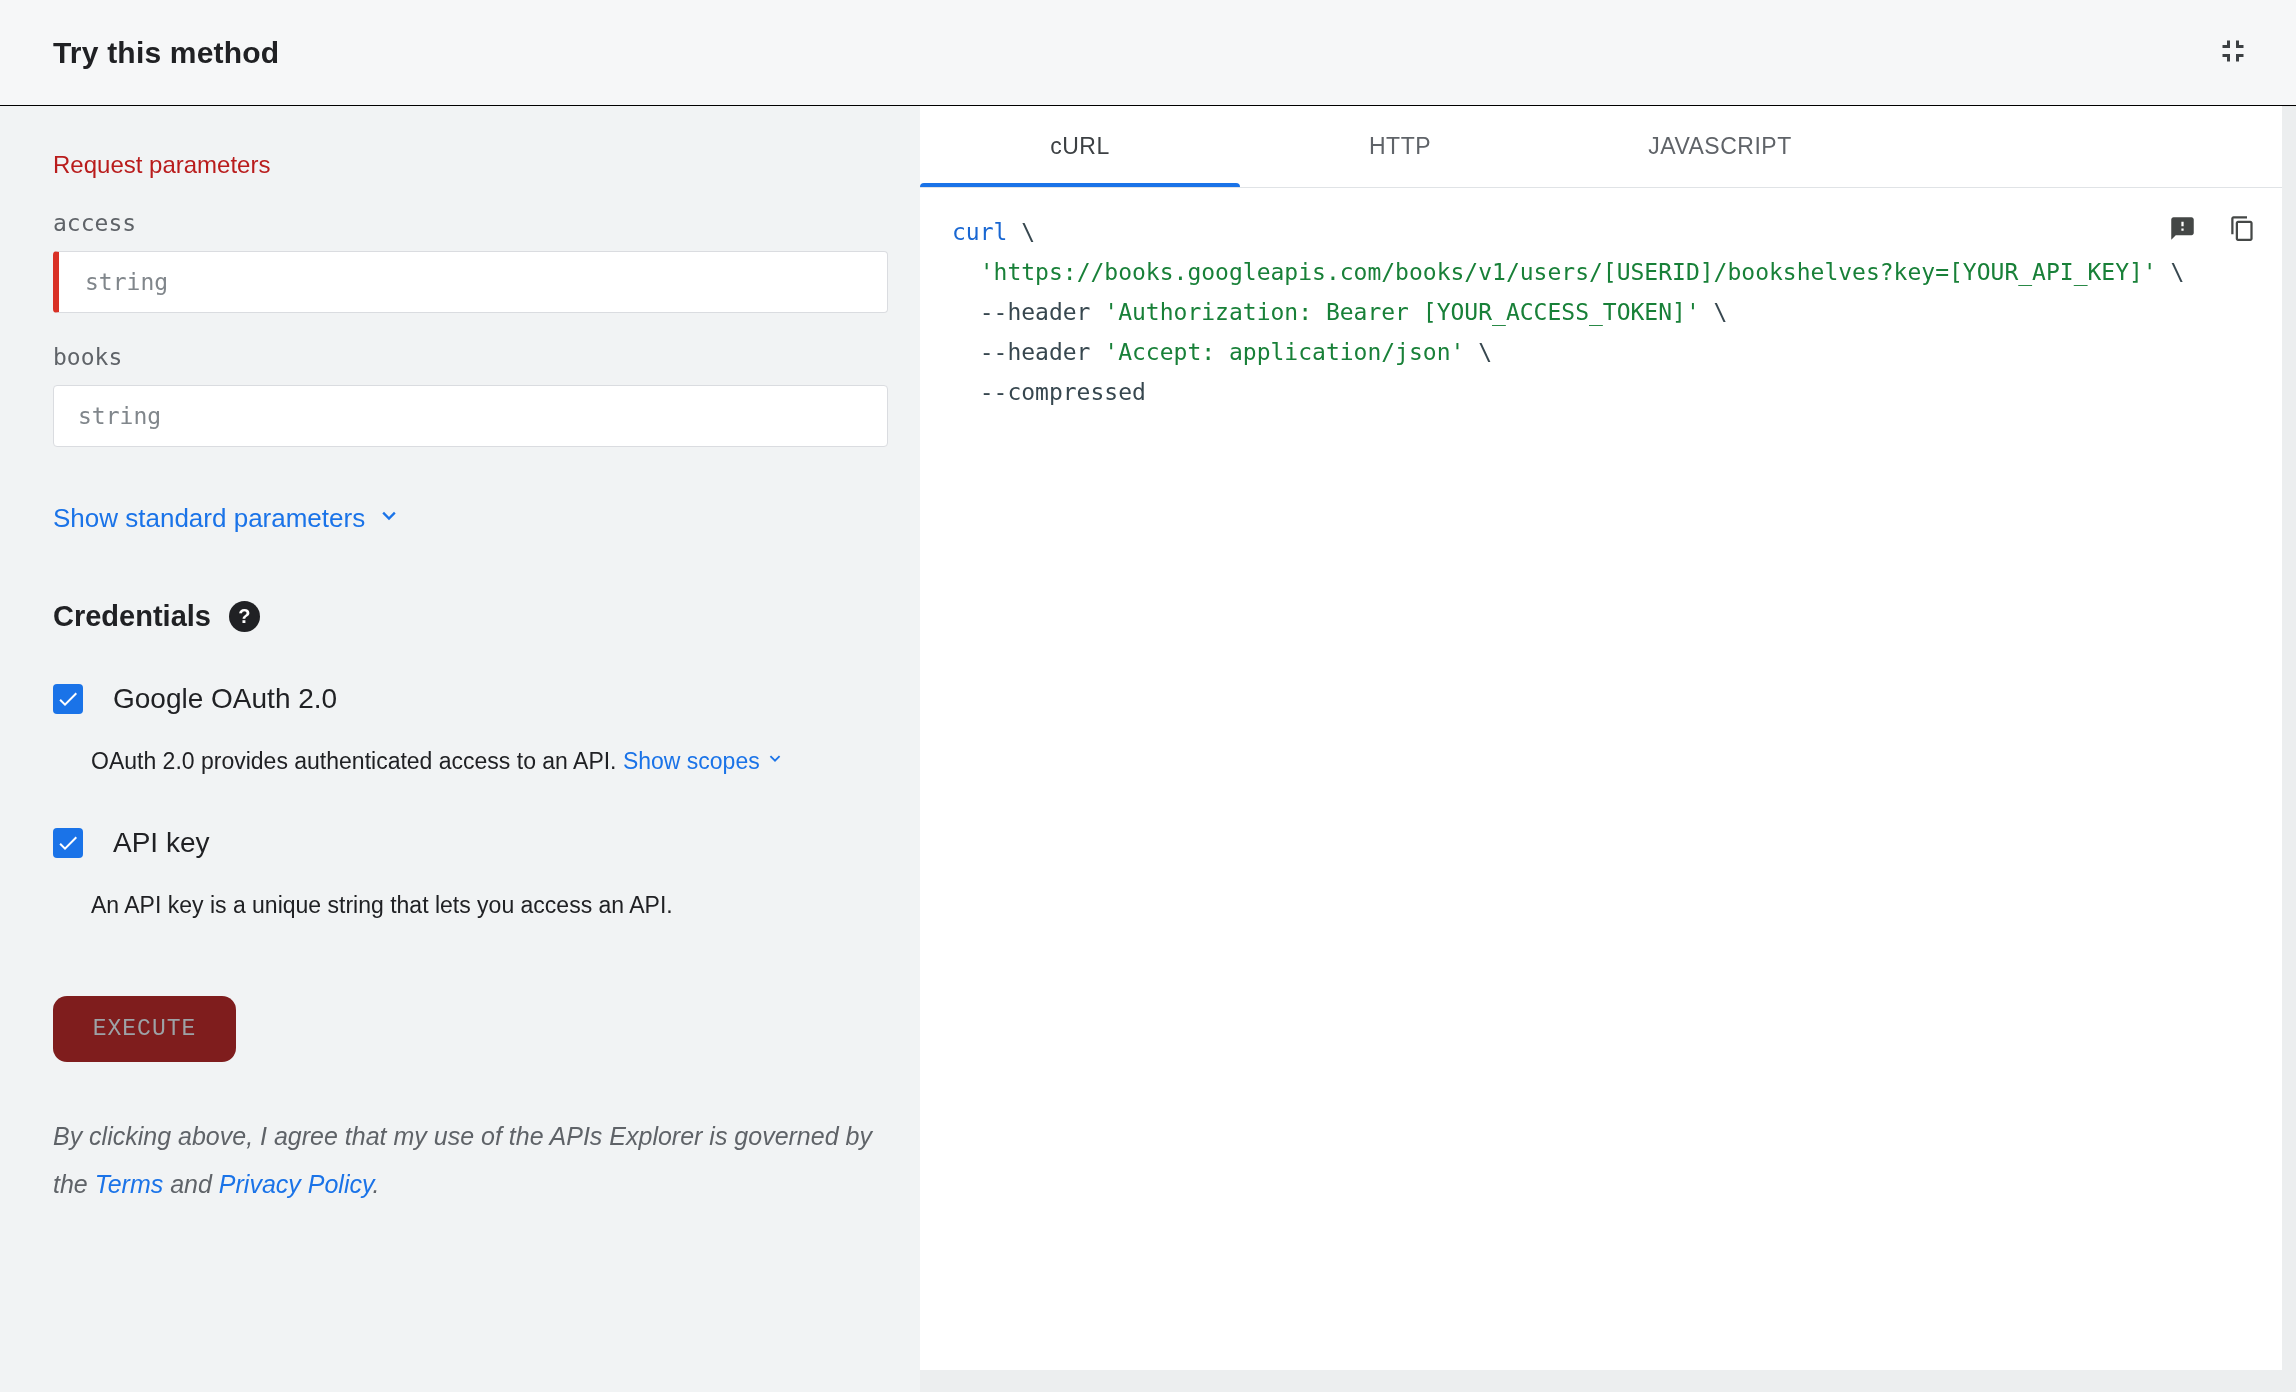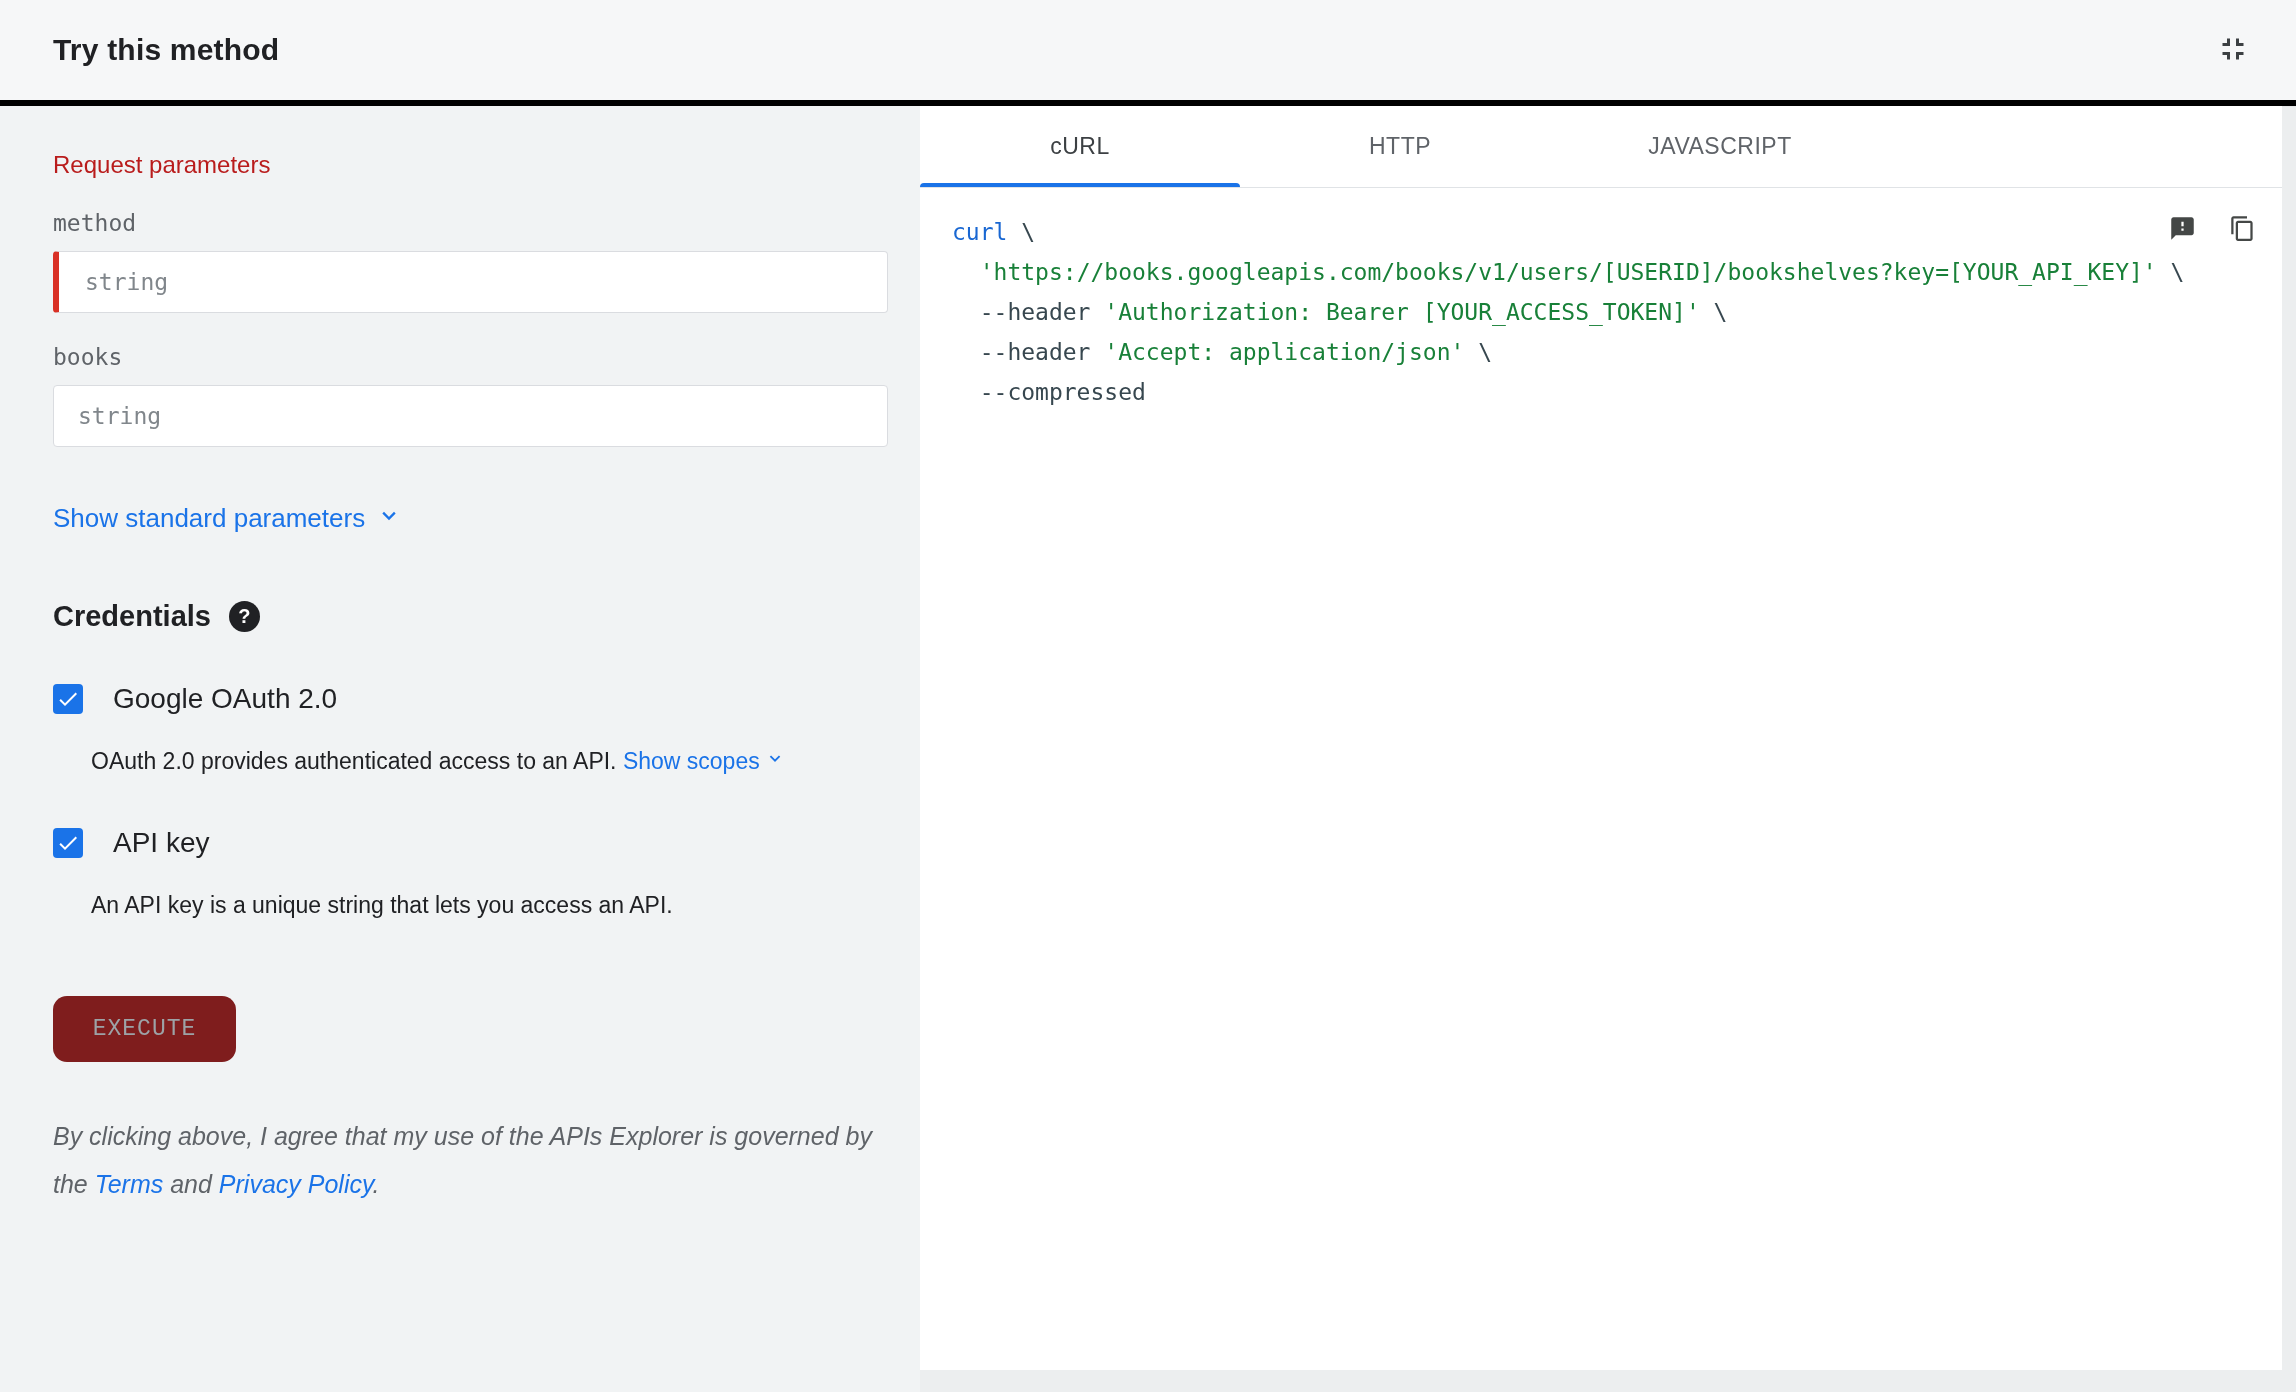--- a/index.html
+++ b/index.html
@@ -9,21 +9,21 @@
     background:#eceeef;
     overflow:hidden;
     color:#202124;
   }
   .app { width:2296px; height:1392px; display:flex; flex-direction:column; background:#eceeef; }
 
   
   .header {
     flex:0 0 106px; height:106px;
     background:#f6f7f8;
-    border-bottom:6px solid #000000;
+    border-bottom:1px solid #000000;
     box-shadow:0 1px 0 rgba(0,0,0,0.03);
     display:flex; align-items:center; justify-content:space-between;
     padding:0 40px 0 53px;
   }
   .title { font-size:30px; font-weight:700; color:#202124; letter-spacing:0.2px; }
   .icon-btn {
     background:none; border:none; cursor:pointer;
     width:46px; height:46px; display:flex; align-items:center; justify-content:center;
   }
 
@@ -131,21 +131,21 @@
       </span>
     </button>
   </div>
 
   <div class="main">
 
     <div class="left">
       <div class="section-heading">Request parameters</div>
 
       <div class="field">
-        <label>method</label>
+        <label>access</label>
         <input class="required" type="text" placeholder="string" style="">
       </div>
 
       <div class="field">
         <label>books</label>
         <input type="text" placeholder="string" style="">
       </div>
 
       <a class="show-params">
         <span>Show standard parameters</span>

